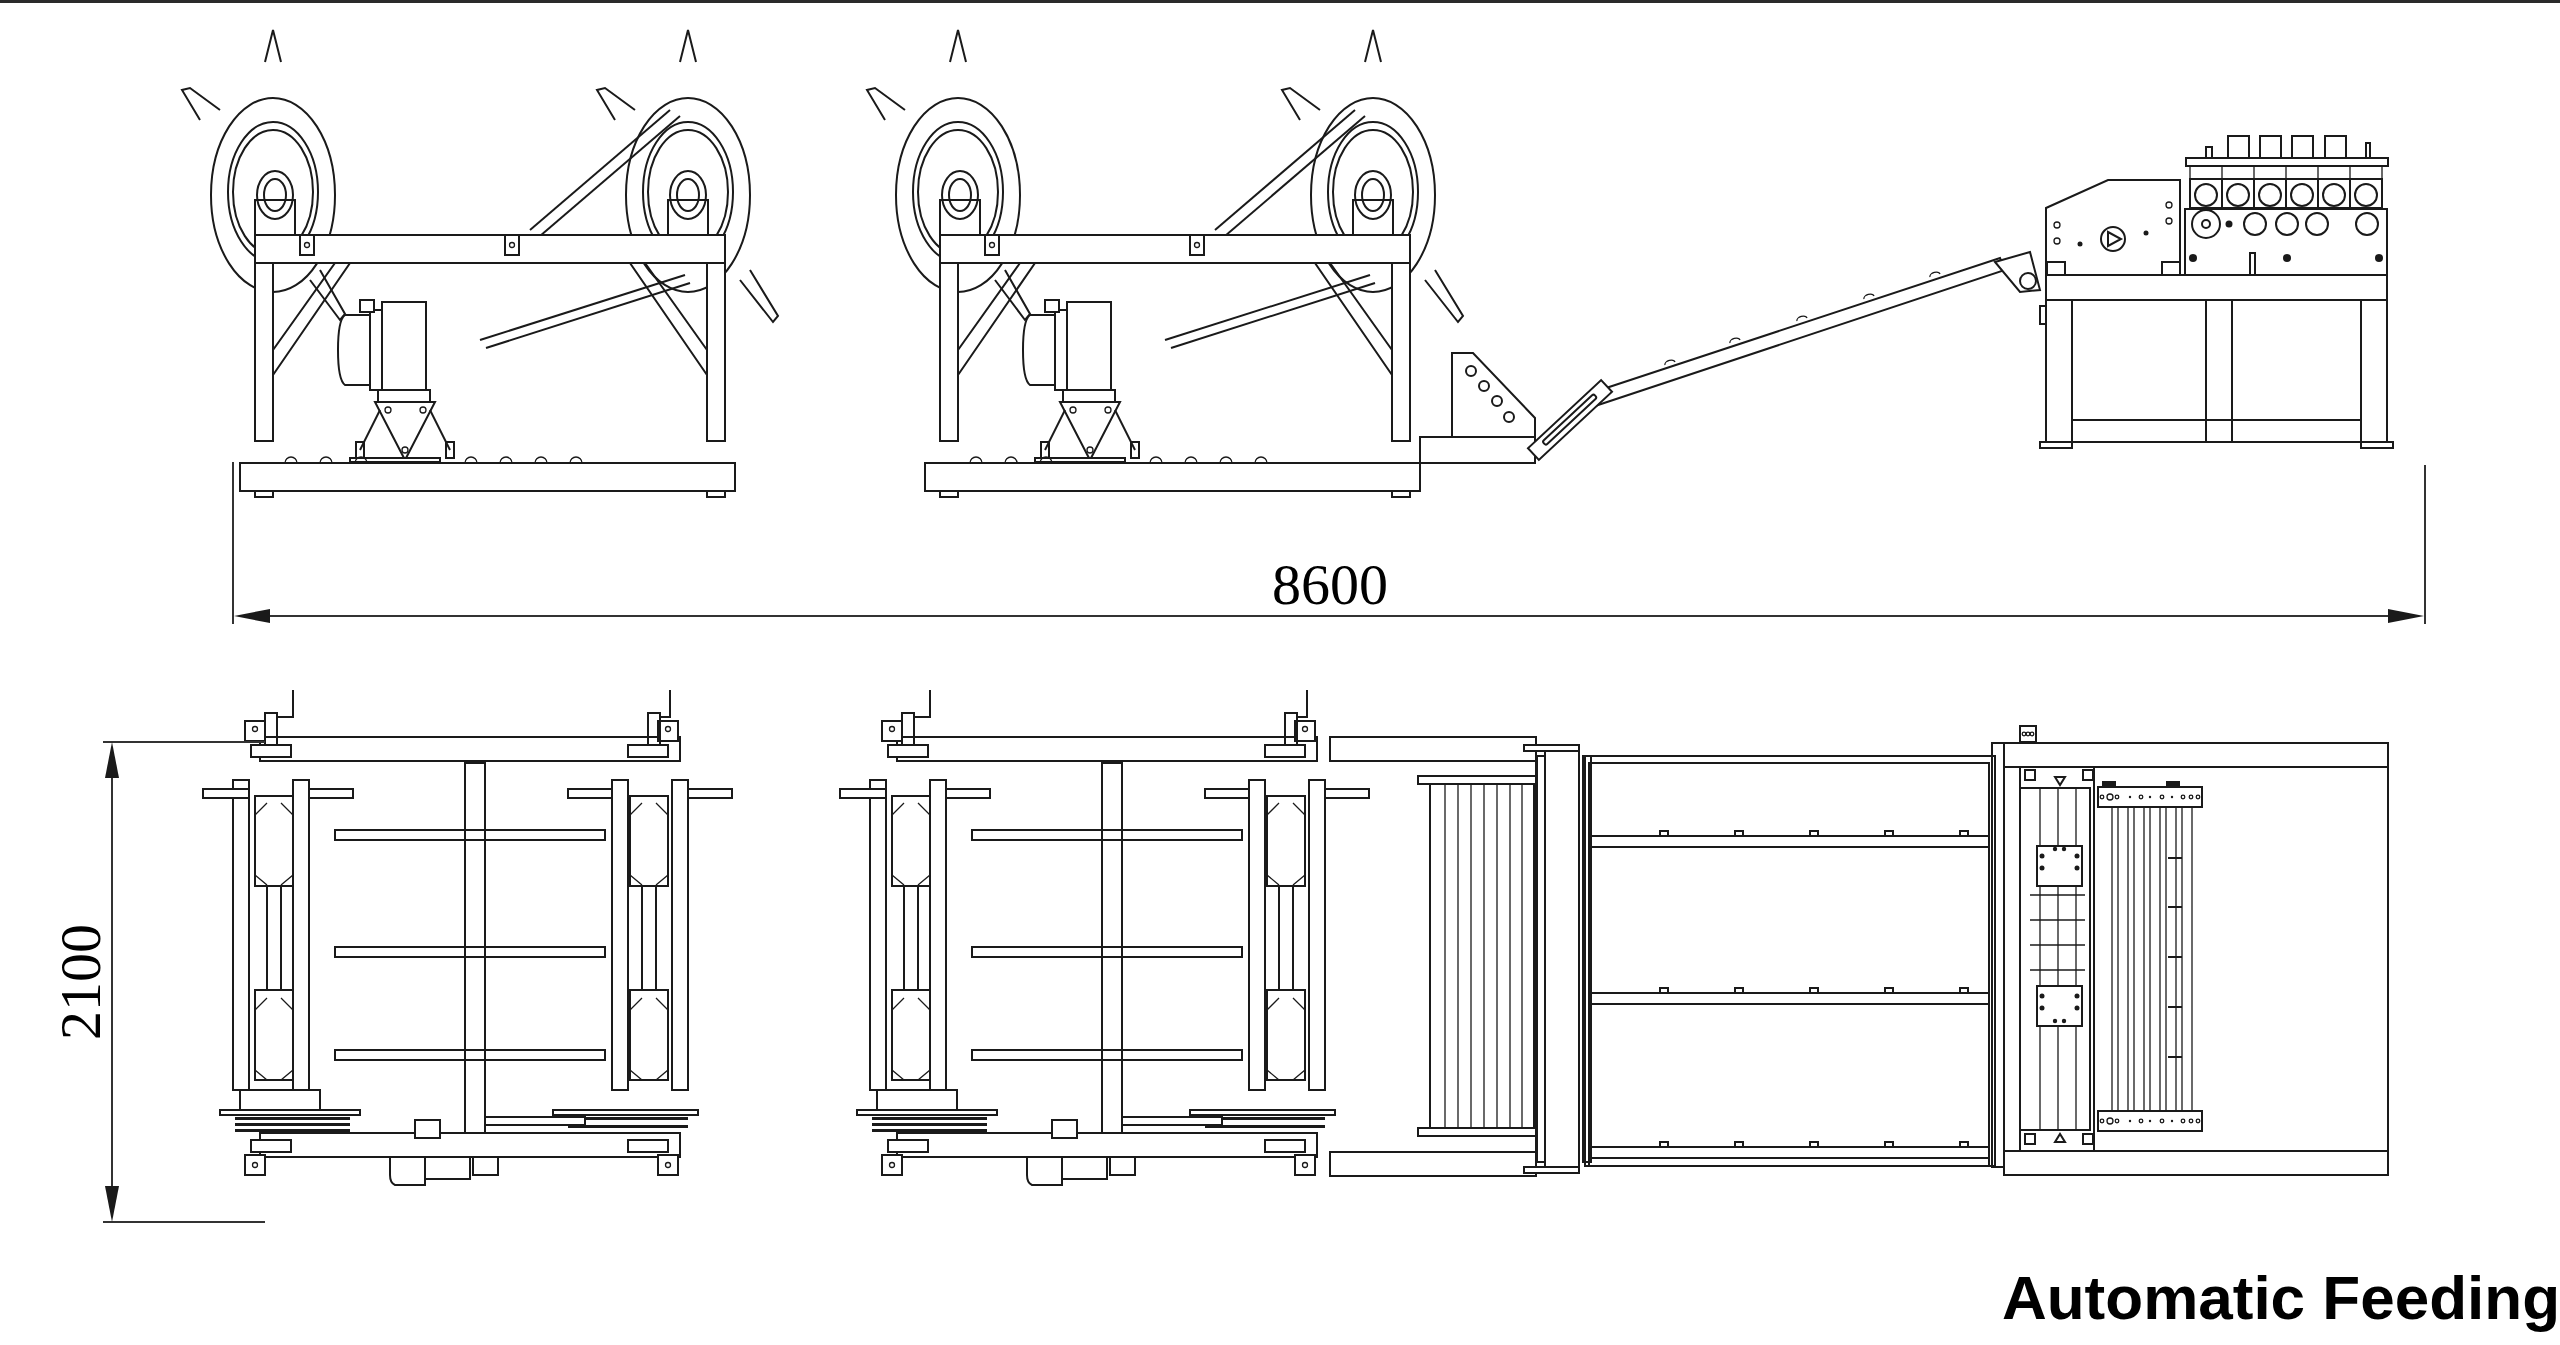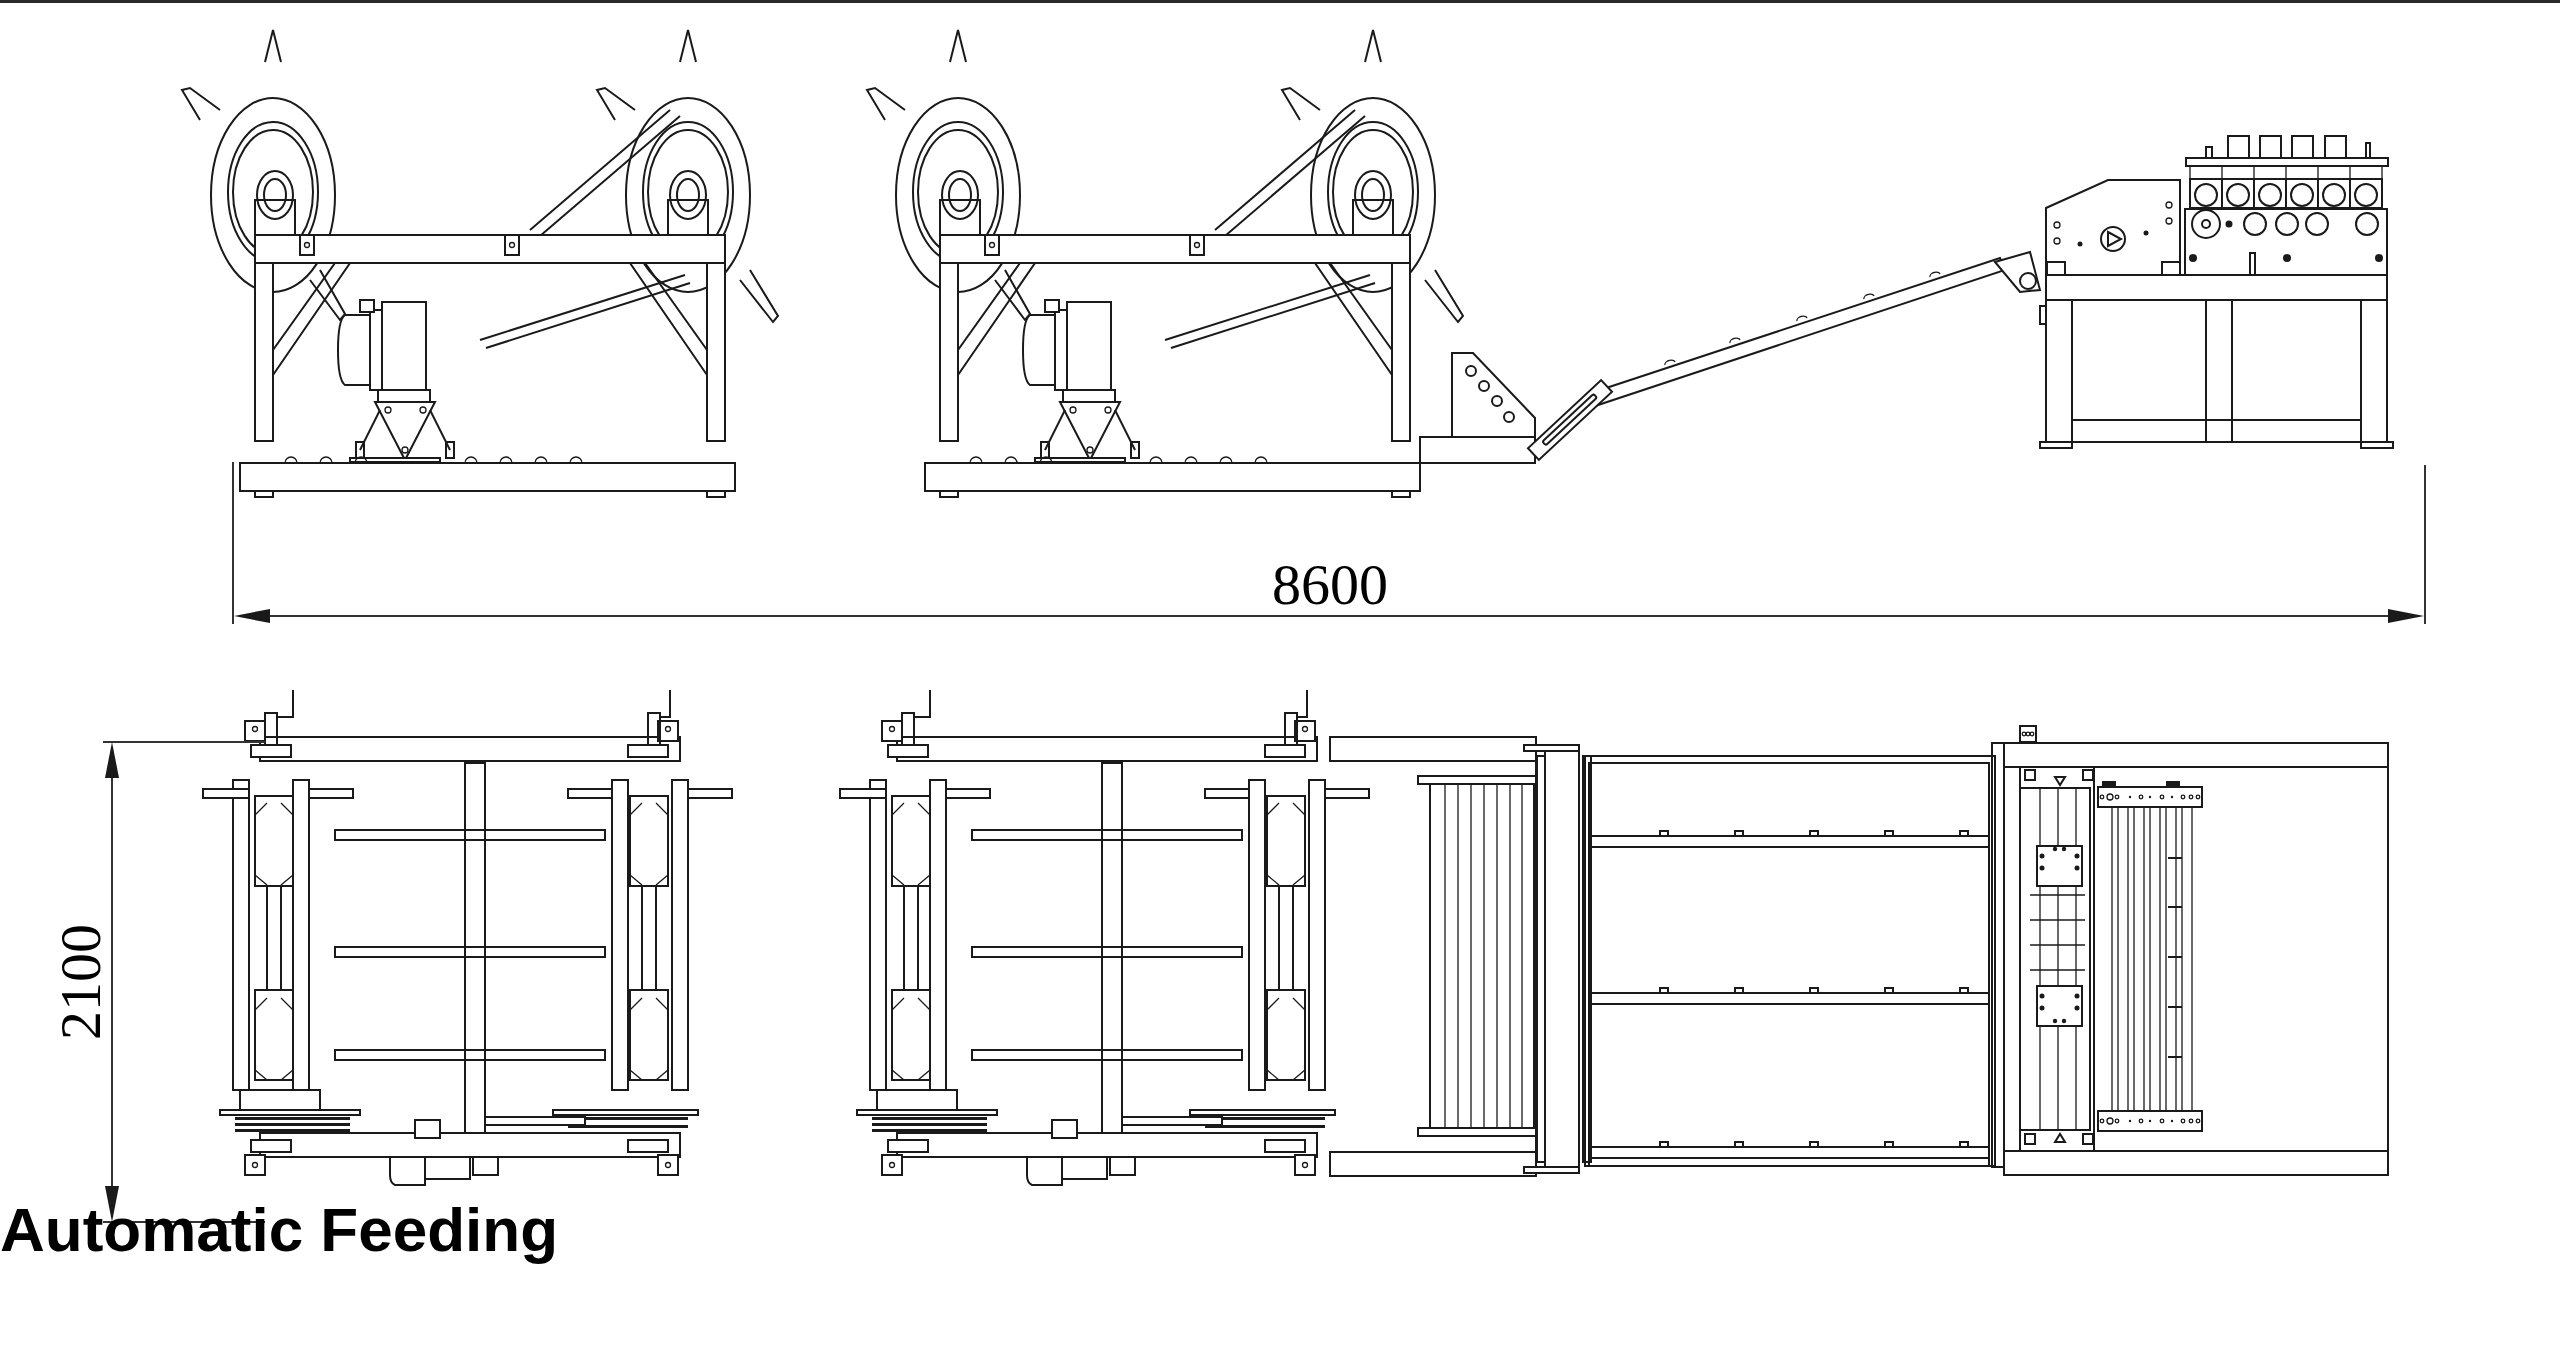--- a/index.html
+++ b/index.html
@@ -5,21 +5,21 @@
   html, body { margin: 0; padding: 0; background: #ffffff; }
   body { width: 2560px; height: 1345px; overflow: hidden; position: relative; }
   .topbar { position: absolute; left: 0; top: 0; width: 2560px; height: 3px; background: #2a2a2a; }
   svg.drawing { position: absolute; left: 0; top: 0; }
   svg.drawing .ln { fill: none; stroke: #1a1a1a; stroke-width: 2; }
   svg.drawing .thin { fill: none; stroke: #1a1a1a; stroke-width: 1.3; }
   svg.drawing .wf { fill: #ffffff; stroke: #1a1a1a; stroke-width: 2; }
   svg.drawing .dark { fill: #1a1a1a; stroke: none; }
   svg.drawing .dim { fill: none; stroke: #333; stroke-width: 2; }
   .dim-text { font-family: "Liberation Serif", "DejaVu Serif", serif; font-size: 58px; fill: #000; }
-  .caption { position: absolute; left: 0; width: 2560px; top: 1194px; text-align: left;
+  .caption { position: absolute; left: 0; width: 2560px; top: 1262px; text-align: right;
              font-family: "Liberation Sans", "DejaVu Sans", sans-serif; font-weight: bold;
              font-size: 62px; color: #000; letter-spacing: 0px; }
 </style>
 </head>
 <body>
 
 <div class="topbar"></div>
 
 <svg class="drawing" width="2560" height="1345" viewBox="0 0 2560 1345" xmlns="http://www.w3.org/2000/svg">
   <defs>

